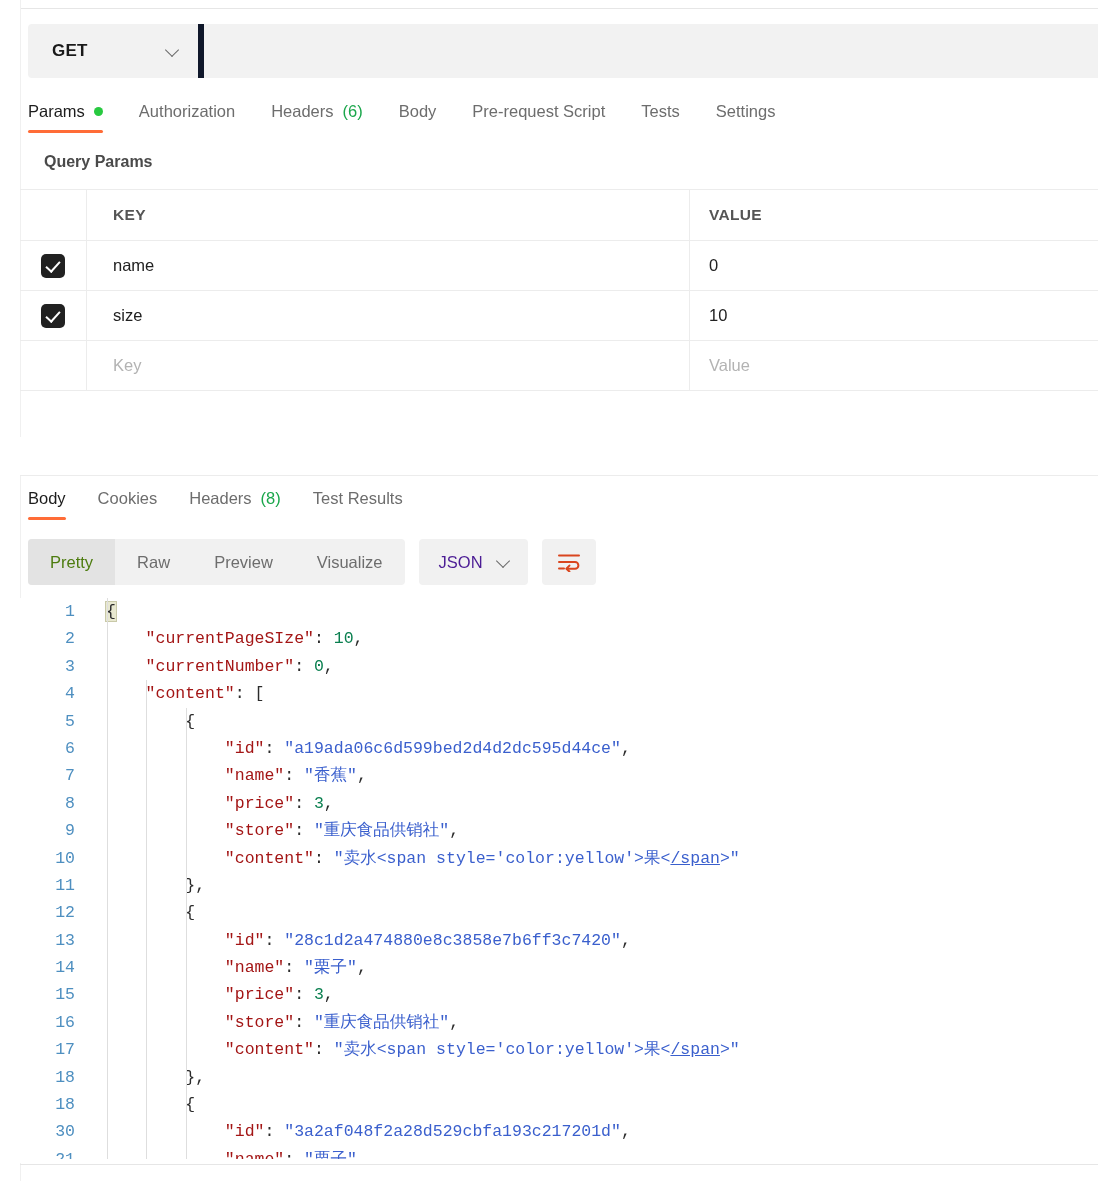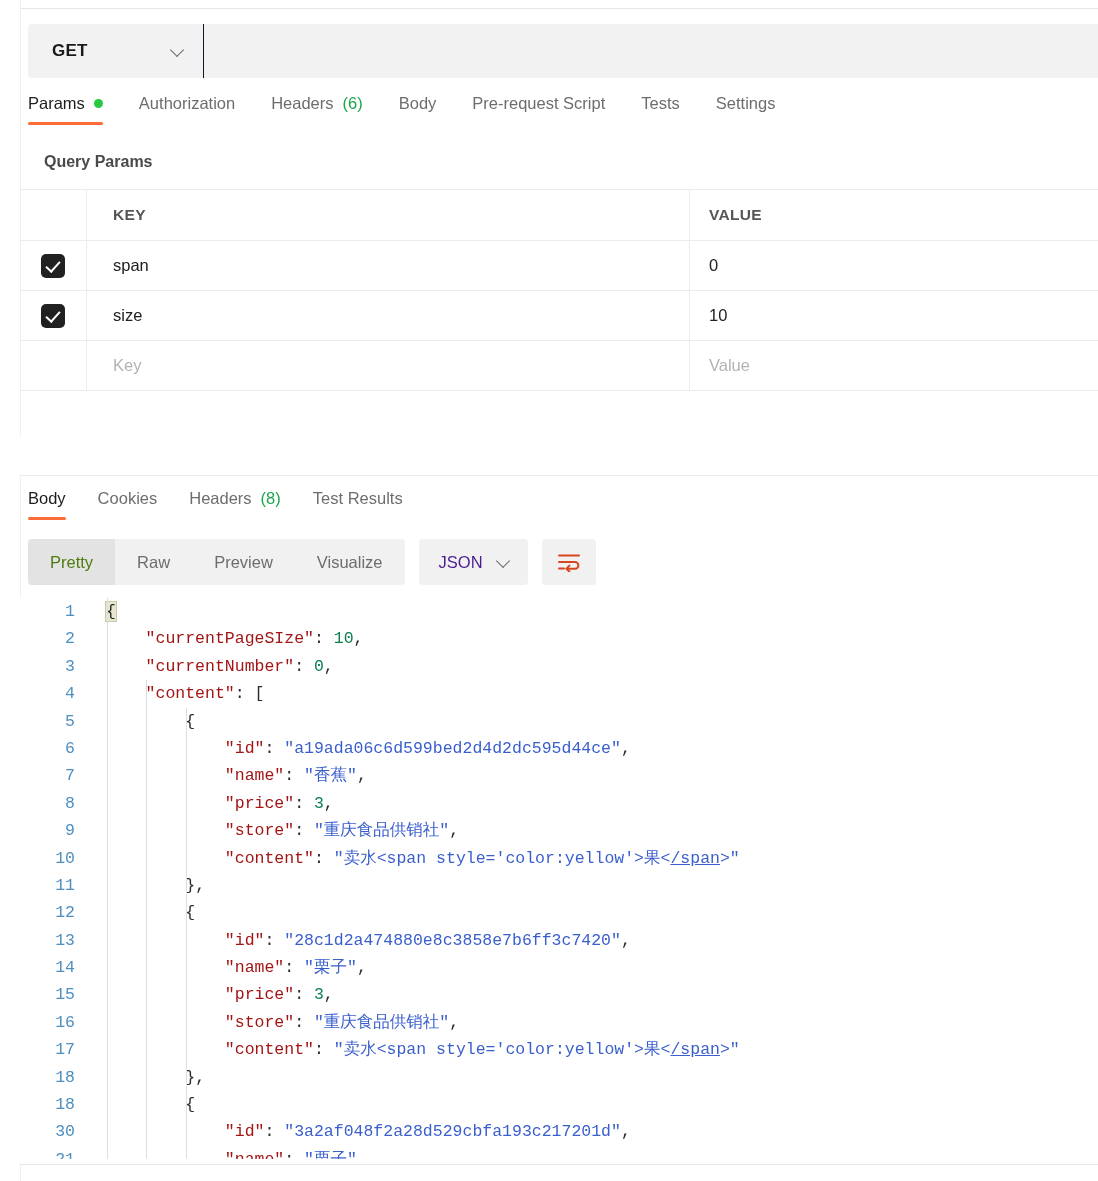--- a/index.html
+++ b/index.html
@@ -52,21 +52,21 @@
     border-radius: 4px 0 0 4px;
     overflow: hidden;
   }
   .method-select {
     width: 176px;
     display: flex;
     align-items: center;
     justify-content: space-between;
     padding: 0 18px 0 24px;
     box-sizing: border-box;
-    border-right: 1px solid #0f172a;
+    border-right: 6px solid #0f172a;
     cursor: pointer;
   }
   .method-label {
     font-size: 17px;
     font-weight: 600;
     letter-spacing: .2px;
     color: #1a1a1a;
   }
   .chev {
     width: 14px; height: 14px;
@@ -92,21 +92,21 @@
     border: none;
     outline: none;
     font-family: "Liberation Sans", sans-serif;
     white-space: nowrap;
     overflow: hidden;
   }
 
   
   .req-tabs {
     position: absolute;
-    top: 92px;
+    top: 100px;
     left: 28px;
     right: 0;
     height: 38px;
     display: flex;
     align-items: flex-start;
     gap: 0;
   }
   .tab {
     position: relative;
     font-size: 16.5px;
@@ -401,21 +401,21 @@
     <div class="prow header">
       <div class="c-check"></div>
       <div class="c-key">KEY</div>
       <div class="c-val">VALUE</div>
     </div>
     <div id="param-rows">
         <div class="prow">
           <div class="c-check">
             <div class="cb"></div>
           </div>
-          <div class="c-key">span</div>
+          <div class="c-key">name</div>
           <div class="c-val">0</div>
         </div>
         <div class="prow">
           <div class="c-check">
             <div class="cb"></div>
           </div>
           <div class="c-key">size</div>
           <div class="c-val">10</div>
         </div>
       </div>

